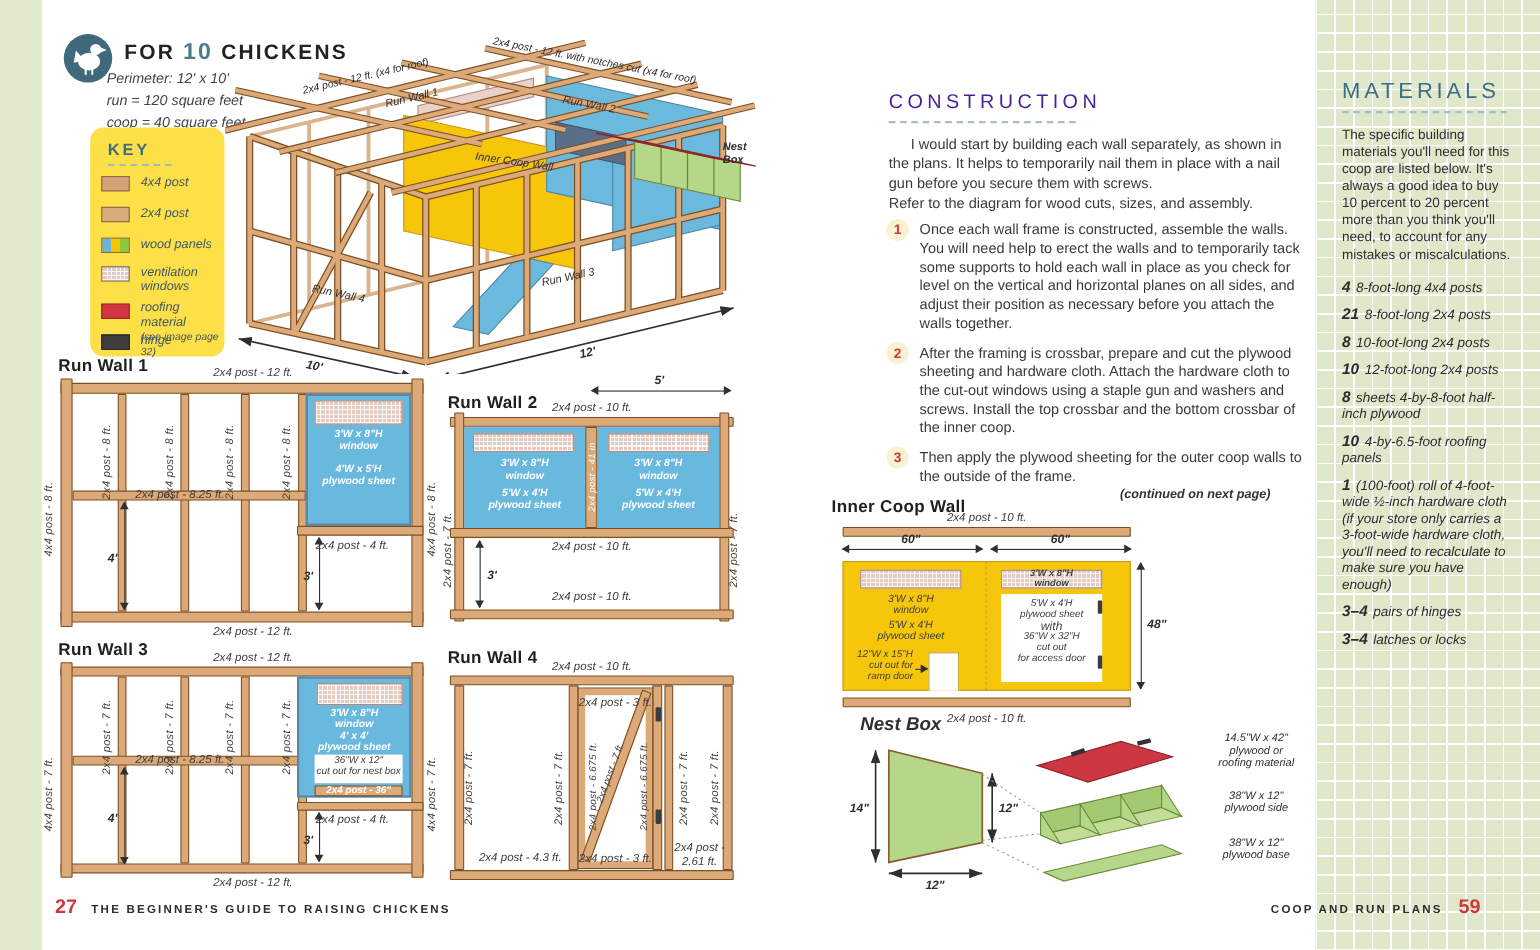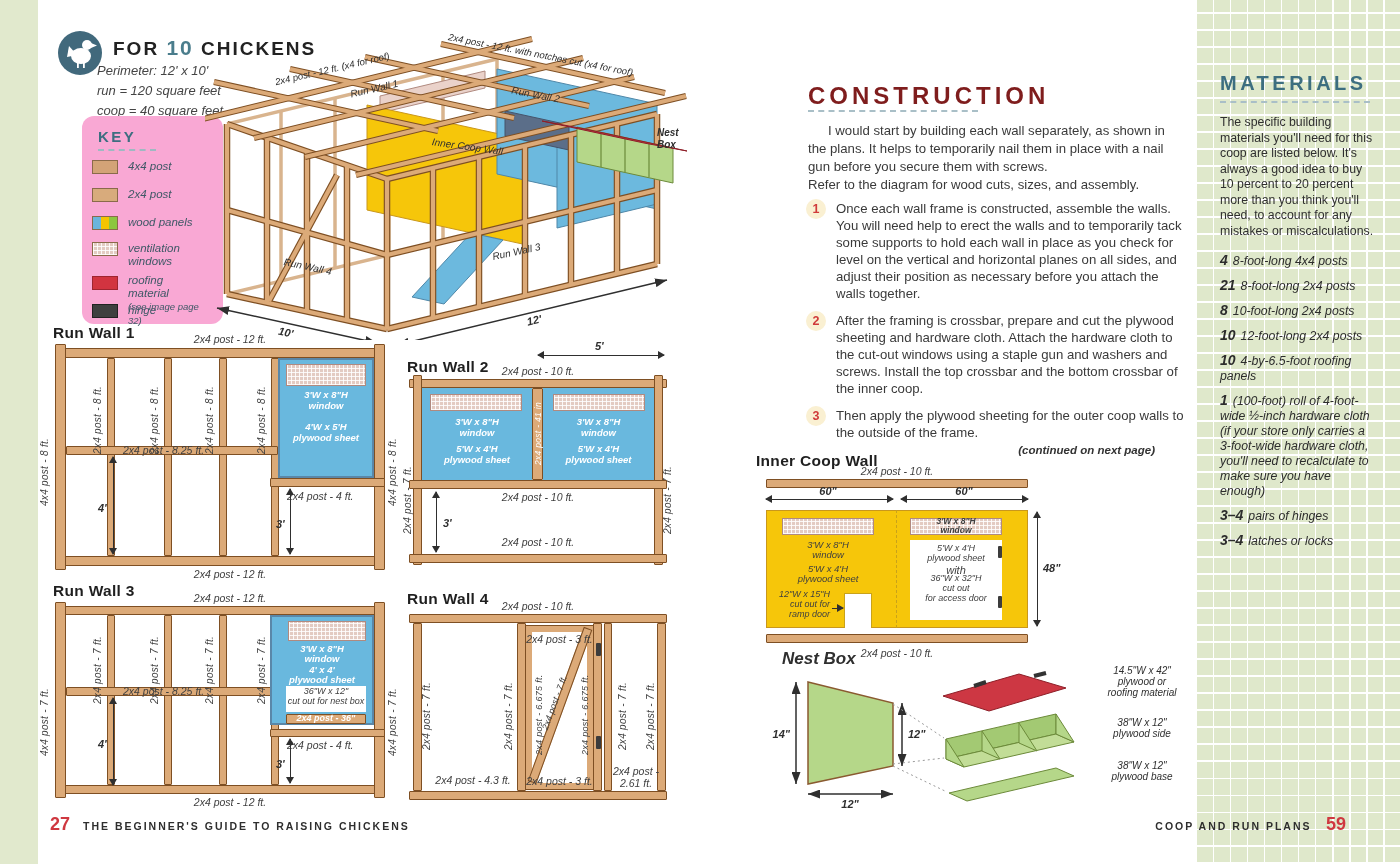--- a/index.html
+++ b/index.html
@@ -26,25 +26,25 @@
   .vdim:after{content:"";position:absolute;bottom:-1px;left:-4.6px;border:4px solid transparent;border-bottom:0;border-top:7px solid #2f2f2f}
   .hdim{position:absolute;height:0;border-top:1.5px solid #2f2f2f}
   .hdim:before{content:"";position:absolute;left:-1px;top:-4.6px;border:4px solid transparent;border-left:0;border-right:7px solid #2f2f2f}
   .hdim:after{content:"";position:absolute;right:-1px;top:-4.6px;border:4px solid transparent;border-right:0;border-left:7px solid #2f2f2f}
   .arr-r{position:absolute;height:0;border-top:1.5px solid #2f2f2f}
   .arr-r:after{content:"";position:absolute;right:-1px;top:-4.6px;border:4px solid transparent;border-right:0;border-left:7px solid #2f2f2f}
   .dimlab{position:absolute;font-style:italic;font-size:11px;font-weight:bold;color:#2f2f2f}
   .hinge{position:absolute;background:#3c3c3c;border-radius:1px}
   .cutout{position:absolute;background:#fff}
   
-  .keybox{position:absolute;left:82px;top:116px;width:141px;height:208px;background:#f9a8d4;border-radius:12px}
+  .keybox{position:absolute;left:82px;top:116px;width:122px;height:208px;background:#fde047;border-radius:12px}
   .ksw{position:absolute;left:10px;width:26px;height:14px;border:1px solid #8a6a4a;box-sizing:border-box}
   .klab{position:absolute;left:46px;width:74px;font-style:italic;font-size:11.5px;color:#3f5866;line-height:1.15}
   
-  .h-teal{position:absolute;color:#7f1d1d;font-weight:bold;letter-spacing:4px;font-size:24px}
+  .h-teal{position:absolute;color:#4c1d95;font-weight:normal;letter-spacing:4px;font-size:18px}
   .dash{position:absolute;border-top:2px dashed #a9bfc7}
   .bodytext{position:absolute;font-size:13.2px;line-height:18px;color:#3a3a3a}
   .step{display:flex;gap:10px;margin-bottom:10px}
   .stepnum{flex:none;width:20px;height:20px;border-radius:50%;background:#faf0d2;color:#d03a3a;
            font-weight:bold;text-align:center;line-height:20px;font-size:12.5px;margin-top:-1px}
   .steptext{font-size:13.2px;line-height:17px;color:#3a3a3a}
   
   .sidebar{position:absolute;left:1196px;top:0;width:204px;height:864px;background:
         repeating-linear-gradient(90deg,#fff 0 1.5px,rgba(0,0,0,0) 1.5px 17px),
         repeating-linear-gradient(0deg,#fff 0 1.5px,rgba(0,0,0,0) 1.5px 17px),#dfe8cb}
@@ -416,27 +416,28 @@
     <text x="386" y="50">roofing material</text>
     <text x="386" y="80">38"W x 12"</text>
     <text x="386" y="91">plywood side</text>
     <text x="386" y="123">38"W x 12"</text>
     <text x="386" y="134">plywood base</text>
   </g>
 </svg>
 
 <div class="sidebar">
   <div class="abs" style="left:24px;top:72px;width:158px">
-    <div style="color:#3d6e80;font-weight:bold;letter-spacing:3.5px;font-size:20px">MATERIALS</div>
+    <div style="color:#3d6e80;font-weight:normal;letter-spacing:3.5px;font-size:20px">MATERIALS</div>
     <div style="border-top:2px dashed #a9bfc7;width:150px;margin-top:6px"></div>
     <div style="margin-top:12px;font-size:12.3px;line-height:15.5px;color:#2f2f2f">The specific building materials you'll need for this coop are listed below. It's always a good idea to buy 10 percent to 20 percent more than you think you'll need, to account for any mistakes or miscalculations.</div>
     <div class="mitem" style="margin-top:14px"><span class="mqty">4</span><span>8-foot-long 4x4 posts</span></div>
     <div class="mitem"><span class="mqty">21</span><span>8-foot-long 2x4 posts</span></div>
     <div class="mitem"><span class="mqty">8</span><span>10-foot-long 2x4 posts</span></div>
     <div class="mitem"><span class="mqty">10</span><span>12-foot-long 2x4 posts</span></div>
+    <div class="mitem"><span class="mqty">8</span><span>sheets 4-by-8-foot half-inch plywood</span></div>
     <div class="mitem"><span class="mqty">10</span><span>4-by-6.5-foot roofing panels</span></div>
     <div class="mitem"><span class="mqty">1</span><span>(100-foot) roll of 4-foot-wide ½-inch hardware cloth (if your store only carries a 3-foot-wide hardware cloth, you'll need to recalculate to make sure you have enough)</span></div>
     <div class="mitem"><span class="mqty">3–4</span><span>pairs of hinges</span></div>
     <div class="mitem"><span class="mqty">3–4</span><span>latches or locks</span></div>
   </div>
 </div>
 
 <div class="abs" style="left:1000px;top:814px;width:346px;text-align:right">
   <span class="footer-small">COOP AND RUN PLANS</span>
   <span class="footer-big" style="margin-left:10px">59</span>

